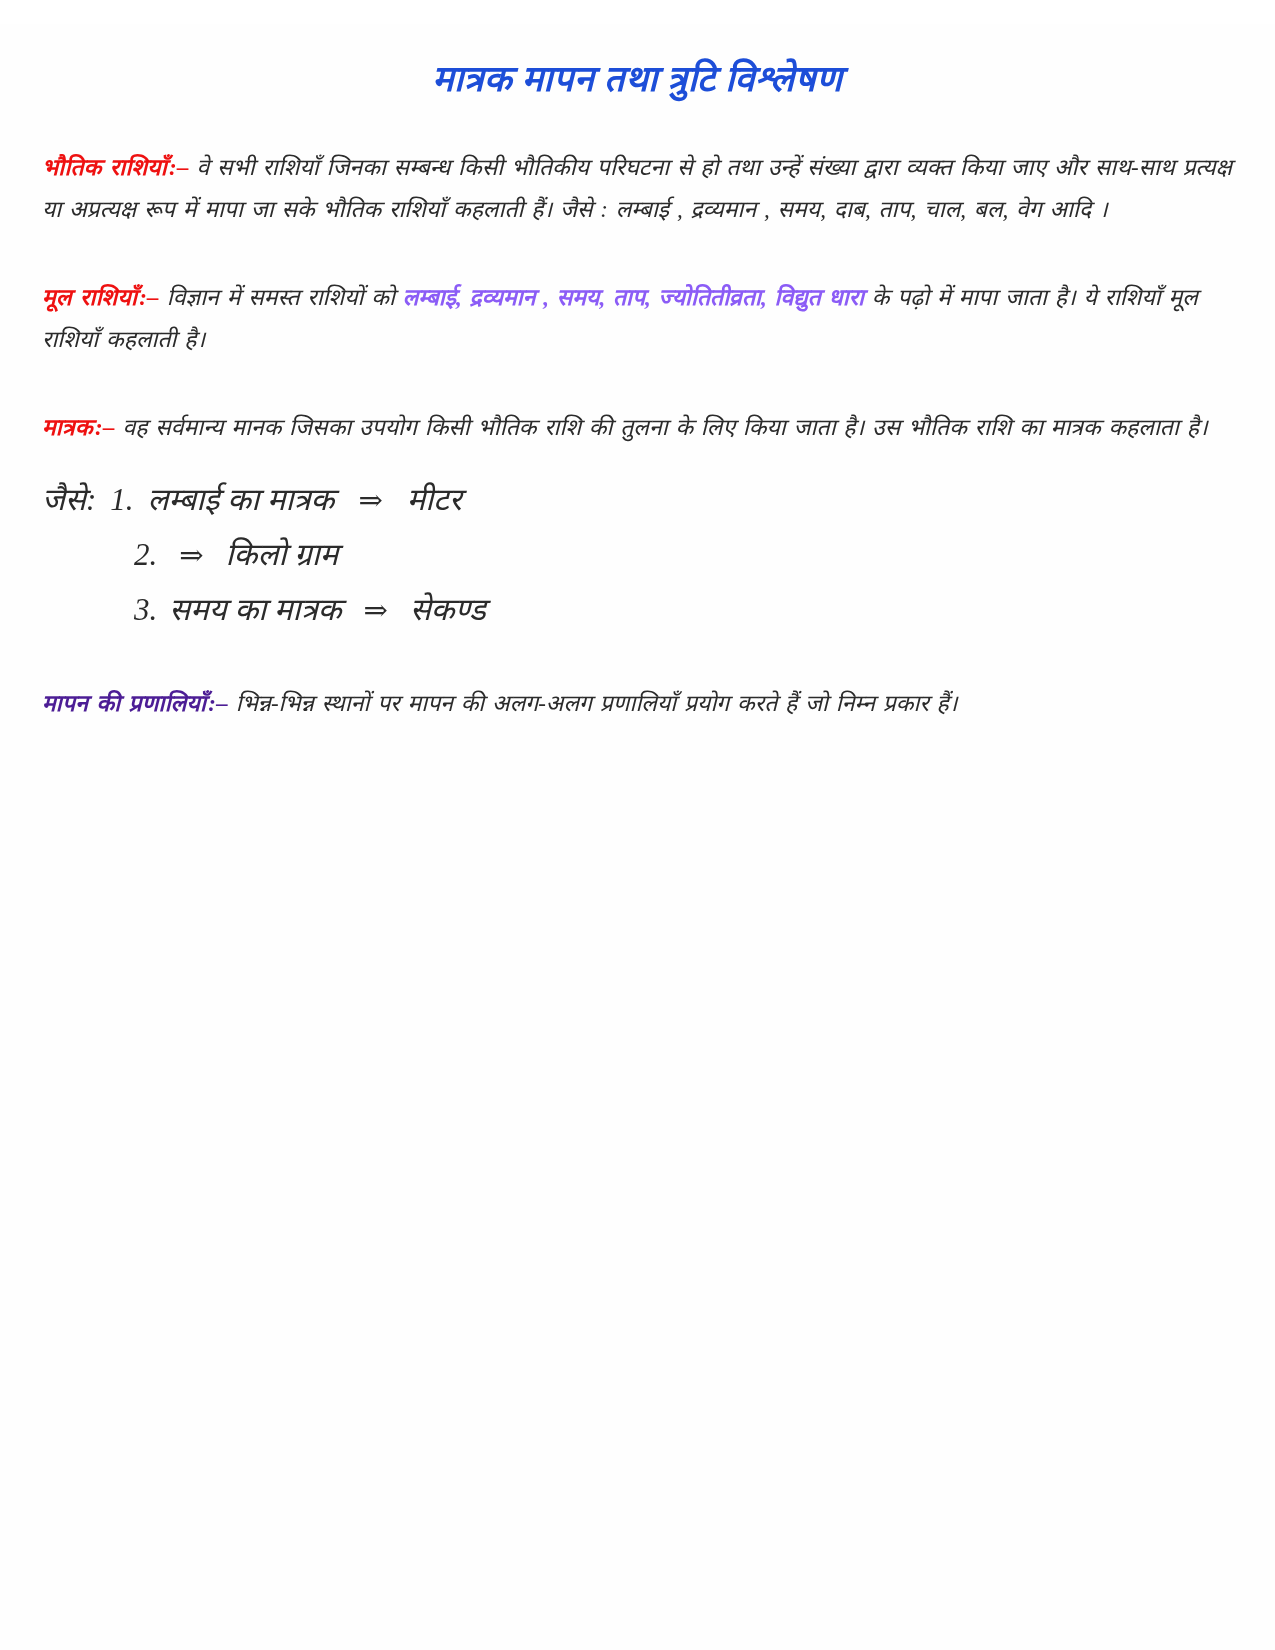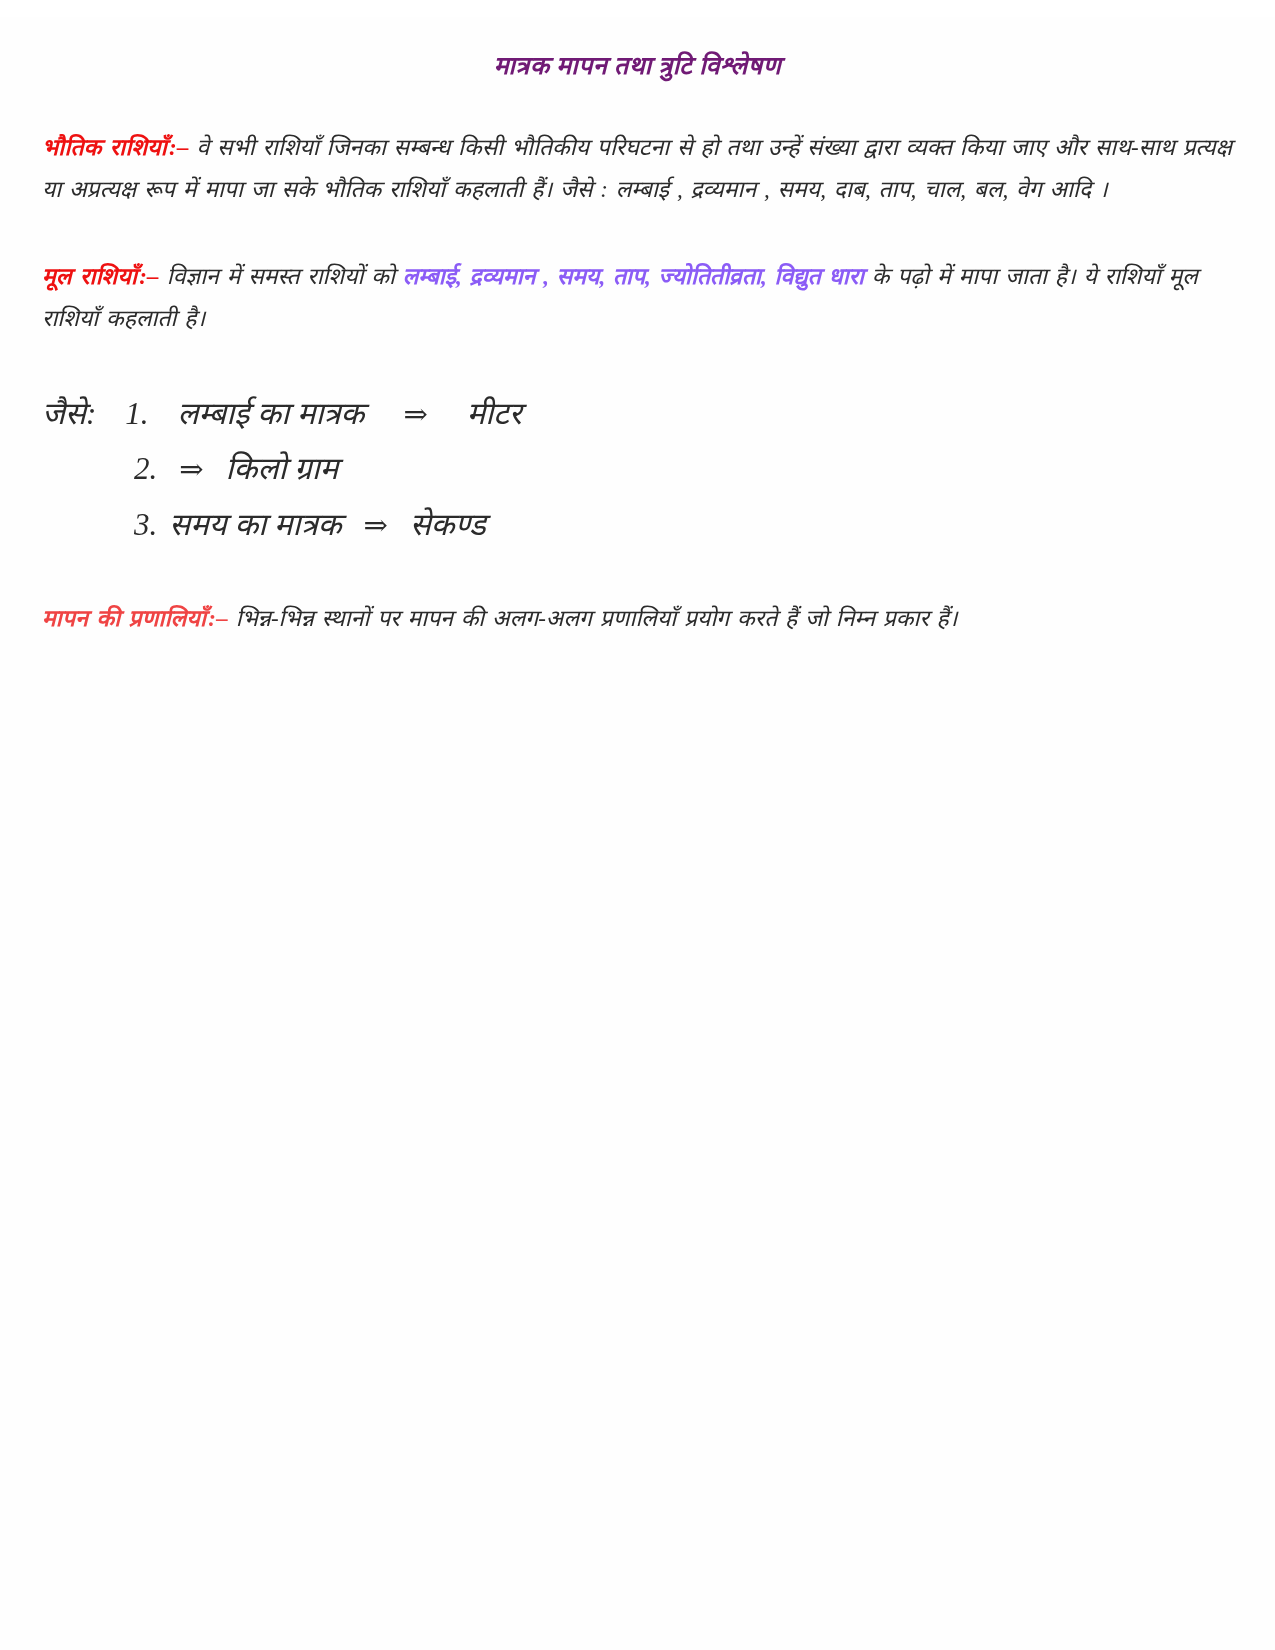--- a/index.html
+++ b/index.html
@@ -20,24 +20,24 @@
     width: 1275px;
     height: 1650px;
     box-sizing: border-box;
     padding: 0 42px;
     background: #fefefe;
   }
 
   
   .doc-title {
     text-align: center;
-    color: #701a75;
+    color: #1d4ed8;
     font-weight: bold;
     font-style: italic;
-    font-size: 25px;
+    font-size: 36px;
     letter-spacing: 0.5px;
     padding-top: 34px;
     line-height: 1.2;
   }
 
   
   .block {
     margin-top: 46px;
   }
 
@@ -50,21 +50,21 @@
     word-spacing: 2px;
   }
 
   .heading {
     font-weight: bold;
     font-style: italic;
     white-space: nowrap;
     letter-spacing: 0.3px;
   }
   .heading.red   { color: #ee1111; }
-  .heading.green { color: #ef4444; }
+  .heading.green { color: #4c1d95; }
 
   .heading .dash {
     font-weight: bold;
     padding-left: 2px;
   }
 
   .bold-term {
     font-weight: bold;
     color: #8b5cf6;
   }
@@ -72,21 +72,21 @@
   
   .examples {
     font-style: italic;
     font-size: 31px;
     line-height: 1.78;
     margin-top: 2px;
   }
   .ex-first-row {
     display: flex;
     align-items: baseline;
-    gap: 29px;
+    gap: 14px;
   }
   .ex-label { white-space: nowrap; }
   .ex-row {
     display: flex;
     align-items: baseline;
     gap: 12px;
     padding-left: 92px;
   }
   .ex-num { white-space: nowrap; }
   .ex-text { white-space: nowrap; }
@@ -116,20 +116,25 @@
 
   <div class="block">
     <p class="para">
       <span class="heading red"><span>मूल राशियाँ</span><span class="dash">:–</span></span>
       <span>विज्ञान में समस्त राशियों को </span><span class="bold-term">लम्बाई, द्रव्यमान ,</span><span> </span><span class="bold-term">समय, ताप, ज्योतितीव्रता, विद्युत धारा</span><span> के पढ़ो में मापा जाता है। ये राशियाँ मूल राशियाँ कहलाती है।</span>
     </p>
   </div>
 
 
   <div class="block">
+    <p class="para">
+      <span class="heading red"><span>मात्रक</span><span class="dash">:–</span></span>
+      <span>वह सर्वमान्य मानक जिसका उपयोग किसी भौतिक राशि की</span>
+      <span>तुलना के लिए किया जाता है। उस भौतिक राशि का मात्रक कहलाता है।</span>
+    </p>
 
     <div class="examples">
       <div class="ex-first-row">
         <span class="ex-label">जैसे:</span>
         <span class="ex-num">1.</span>
         <span class="ex-text">लम्बाई का मात्रक</span>
         <span class="arrow">⇒</span>
         <span class="ex-unit">मीटर</span>
       </div>
 

